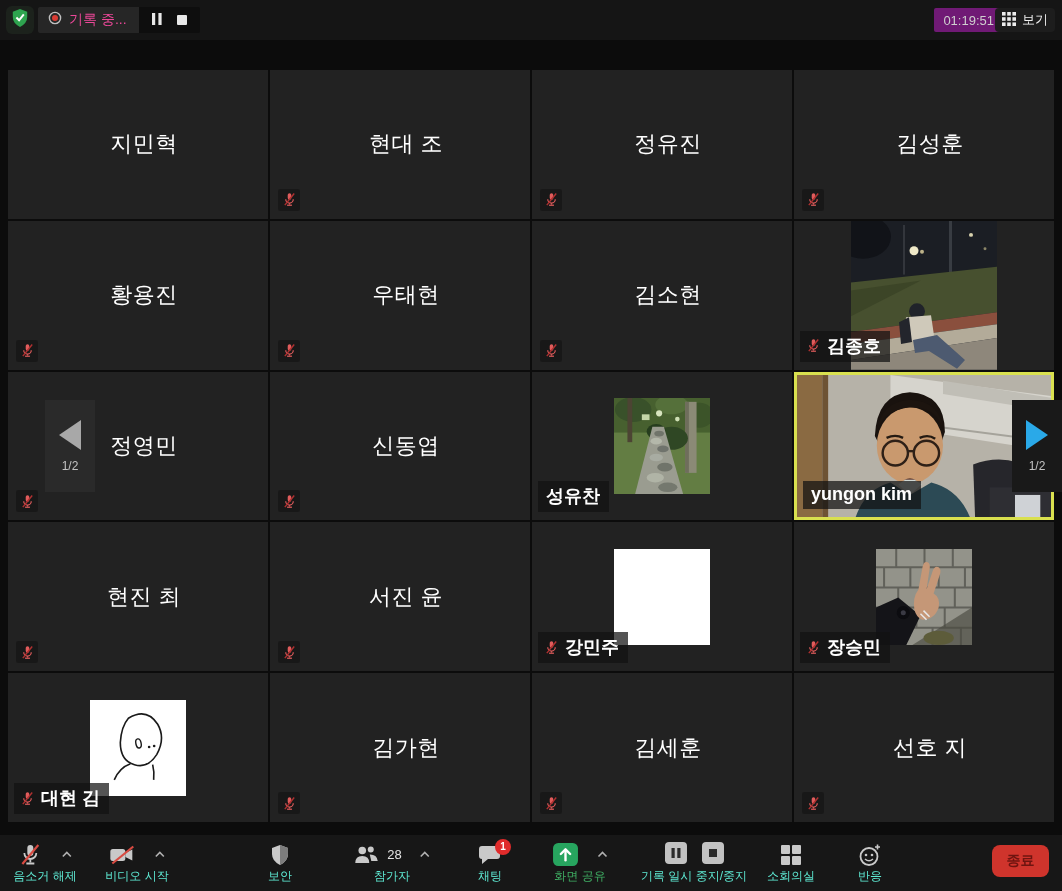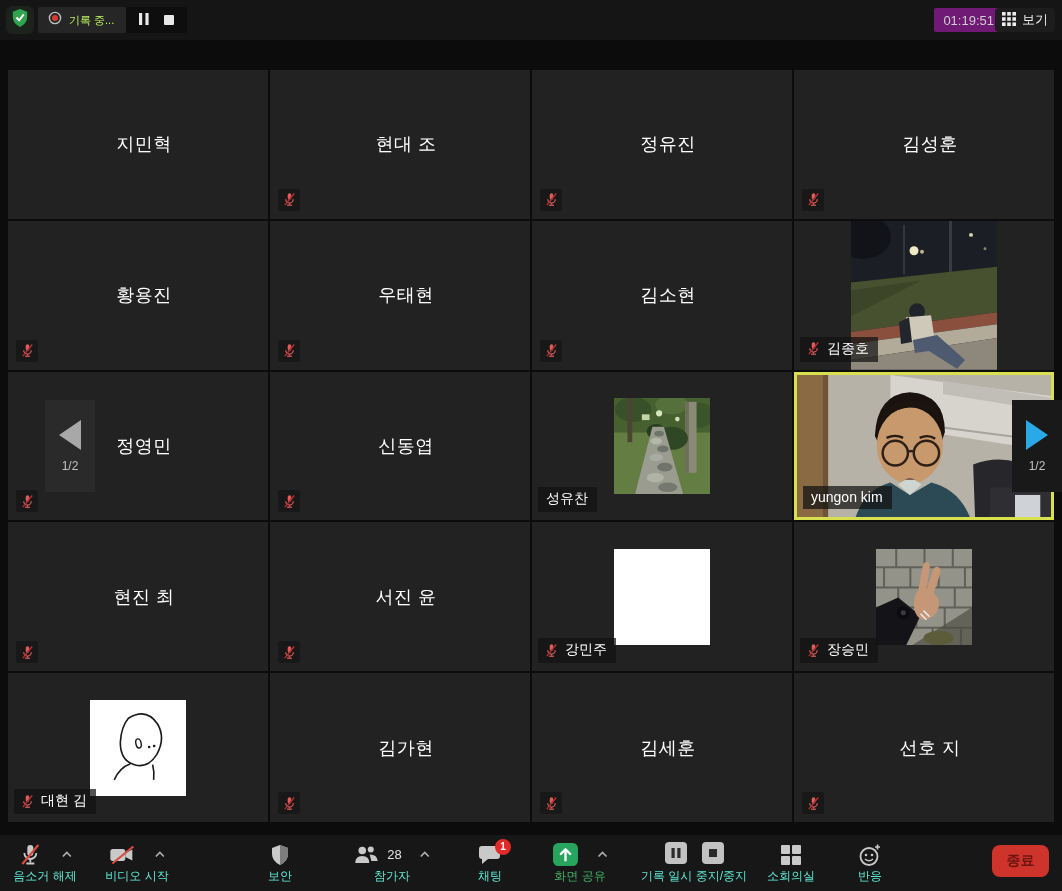--- a/index.html
+++ b/index.html
@@ -12,40 +12,40 @@
   }
   [data-interactable="true"] { cursor:pointer; }
 
   
   .topbar { position:absolute; top:0; left:0; right:0; height:40px; background:#151515; }
   .shield-btn { position:absolute; left:6px; top:6px; width:28px; height:28px;
     background:#1c221c; border-radius:6px; display:flex; align-items:center; justify-content:center; }
   .rec-widget { position:absolute; left:38px; top:7px; height:26px; display:flex; }
   .rec-main { background:#262626; display:flex; align-items:center; gap:7px;
     padding:0 12px 0 10px; border-radius:2px 0 0 2px; }
-  .rec-label { color:#bef264; font-size:11px; white-space:nowrap; }
+  .rec-label { color:#ec4899; font-size:14px; white-space:nowrap; }
   .rec-controls { background:#0e0e0e; display:flex; align-items:center; gap:15px;
     padding:0 13px; border-radius:0 2px 2px 0; }
   .timer { position:absolute; right:59px; top:8px; height:24px; background:#701a75;
     color:#cfcfcf; font-size:13px; display:flex; align-items:center; padding:0 9px; border-radius:2px; }
   .view-btn { position:absolute; right:7px; top:8px; height:24px; background:#1d1d1d;
     border-radius:4px; display:flex; align-items:center; gap:6px; padding:0 7px;
     color:#f0f0f0; font-size:13px; }
 
   
   .grid { position:absolute; left:8px; top:70px; width:1046px; height:752px;
     display:grid; grid-template-columns:repeat(4,1fr); grid-template-rows:repeat(5,1fr); gap:2px; }
   .tile { position:relative; background:#222222; overflow:hidden; }
   .tile.active { border:3px solid #d9e04f; }
   .center-name { position:absolute; inset:0; display:flex; align-items:center; justify-content:center;
-    color:#ffffff; font-size:18px; font-weight:500; letter-spacing:0.5px;padding-left:12px; }
+    color:#ffffff; font-size:22px; font-weight:500; letter-spacing:0.5px;padding-left:12px; }
   .corner-mic { position:absolute; left:8px; bottom:8px; width:22px; height:22px;
     background:rgba(14,14,14,0.45); border-radius:2px; display:flex; align-items:center; justify-content:center; }
   .name-label { position:absolute; left:6px; bottom:8px; background:rgba(18,18,18,0.72);
-    color:#fff; font-size:14px; padding:3px 9px 4px 6px; display:flex; align-items:center; gap:6px; }
+    color:#fff; font-size:18px; padding:3px 9px 4px 6px; display:flex; align-items:center; gap:6px;font-weight:bold; }
   .name-label.no-mic { padding-left:8px; }
   .avatar { position:absolute; left:50%; top:50%; transform:translate(-50%,-50%);
     width:96px; height:96px; overflow:hidden; }
   .video-pillar { position:absolute; left:50%; top:0; transform:translateX(-50%);
     width:146px; height:100%; overflow:hidden; }
   .video-full { position:absolute; inset:0; overflow:hidden; }
   .avatar svg, .video-pillar svg, .video-full svg { display:block; width:100%; height:100%; }
 
   
   .nav { position:absolute; width:50px; height:92px; z-index:6;

